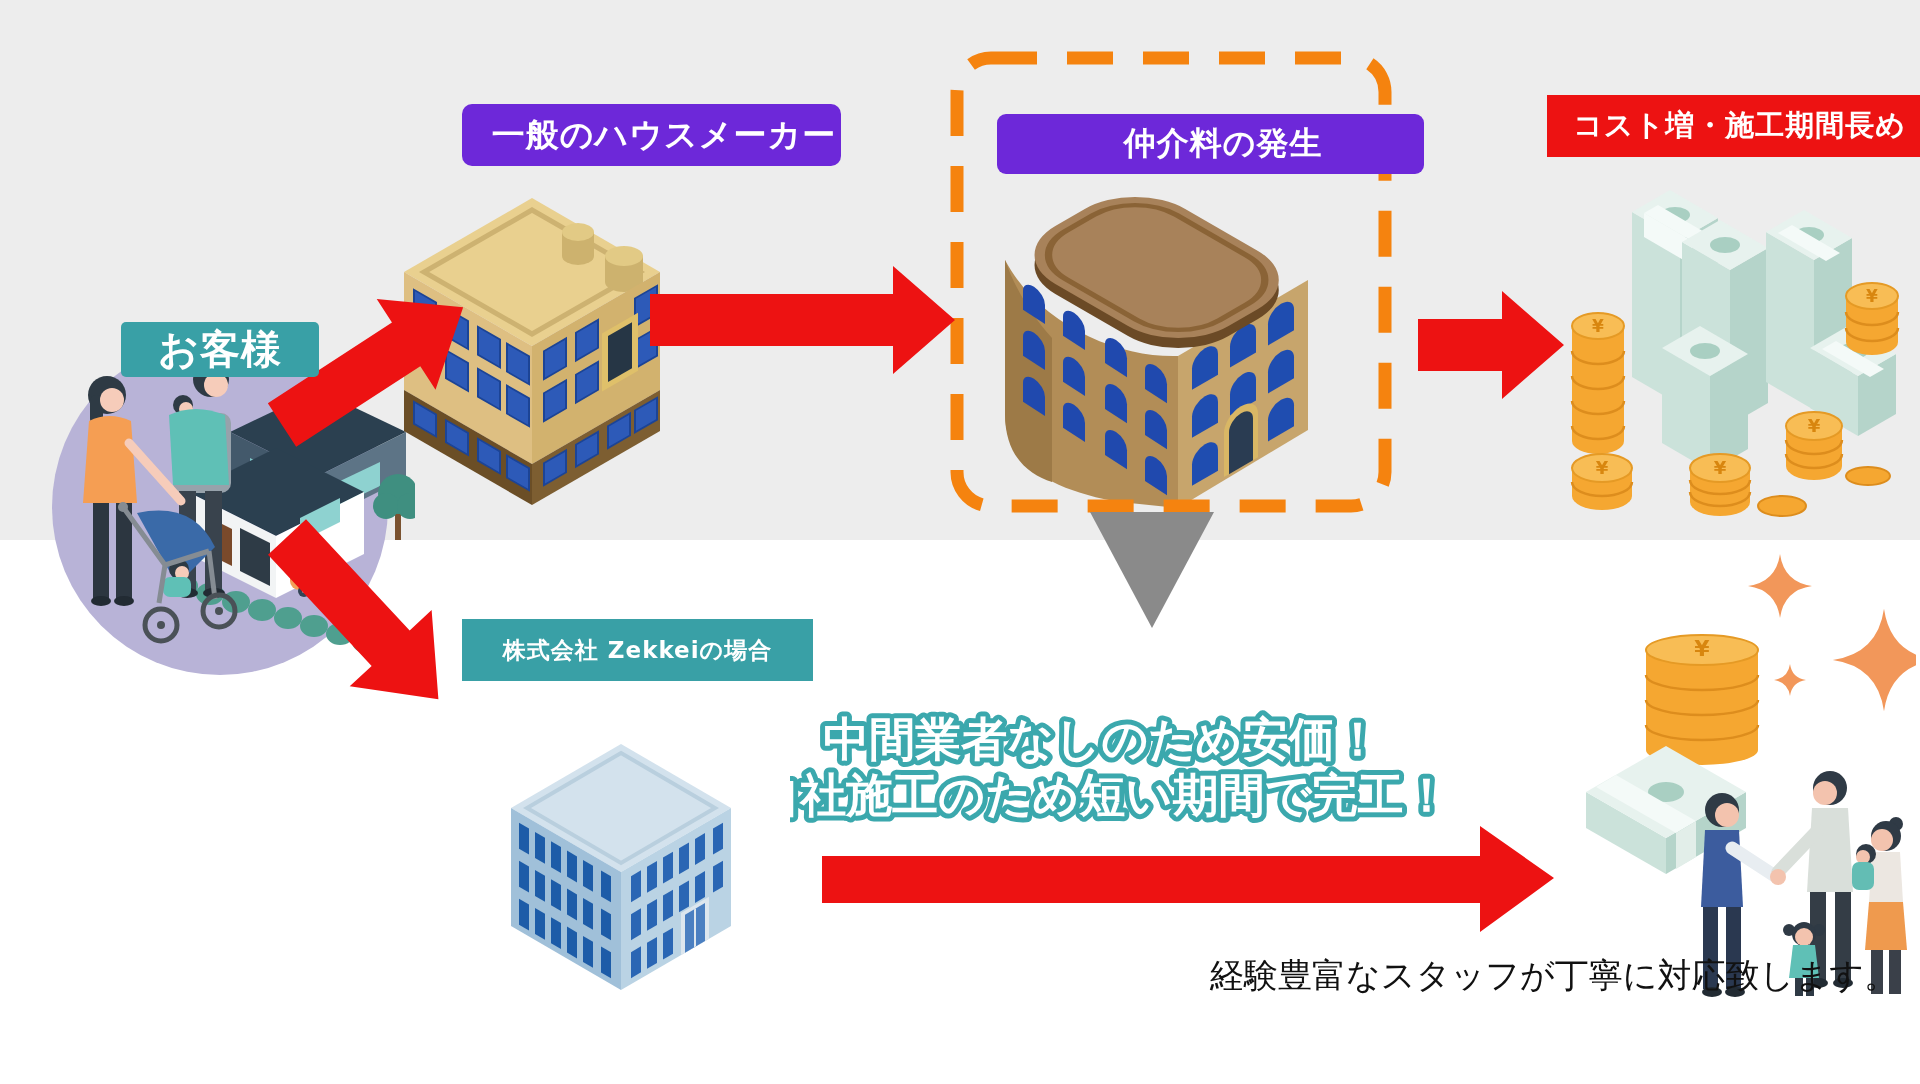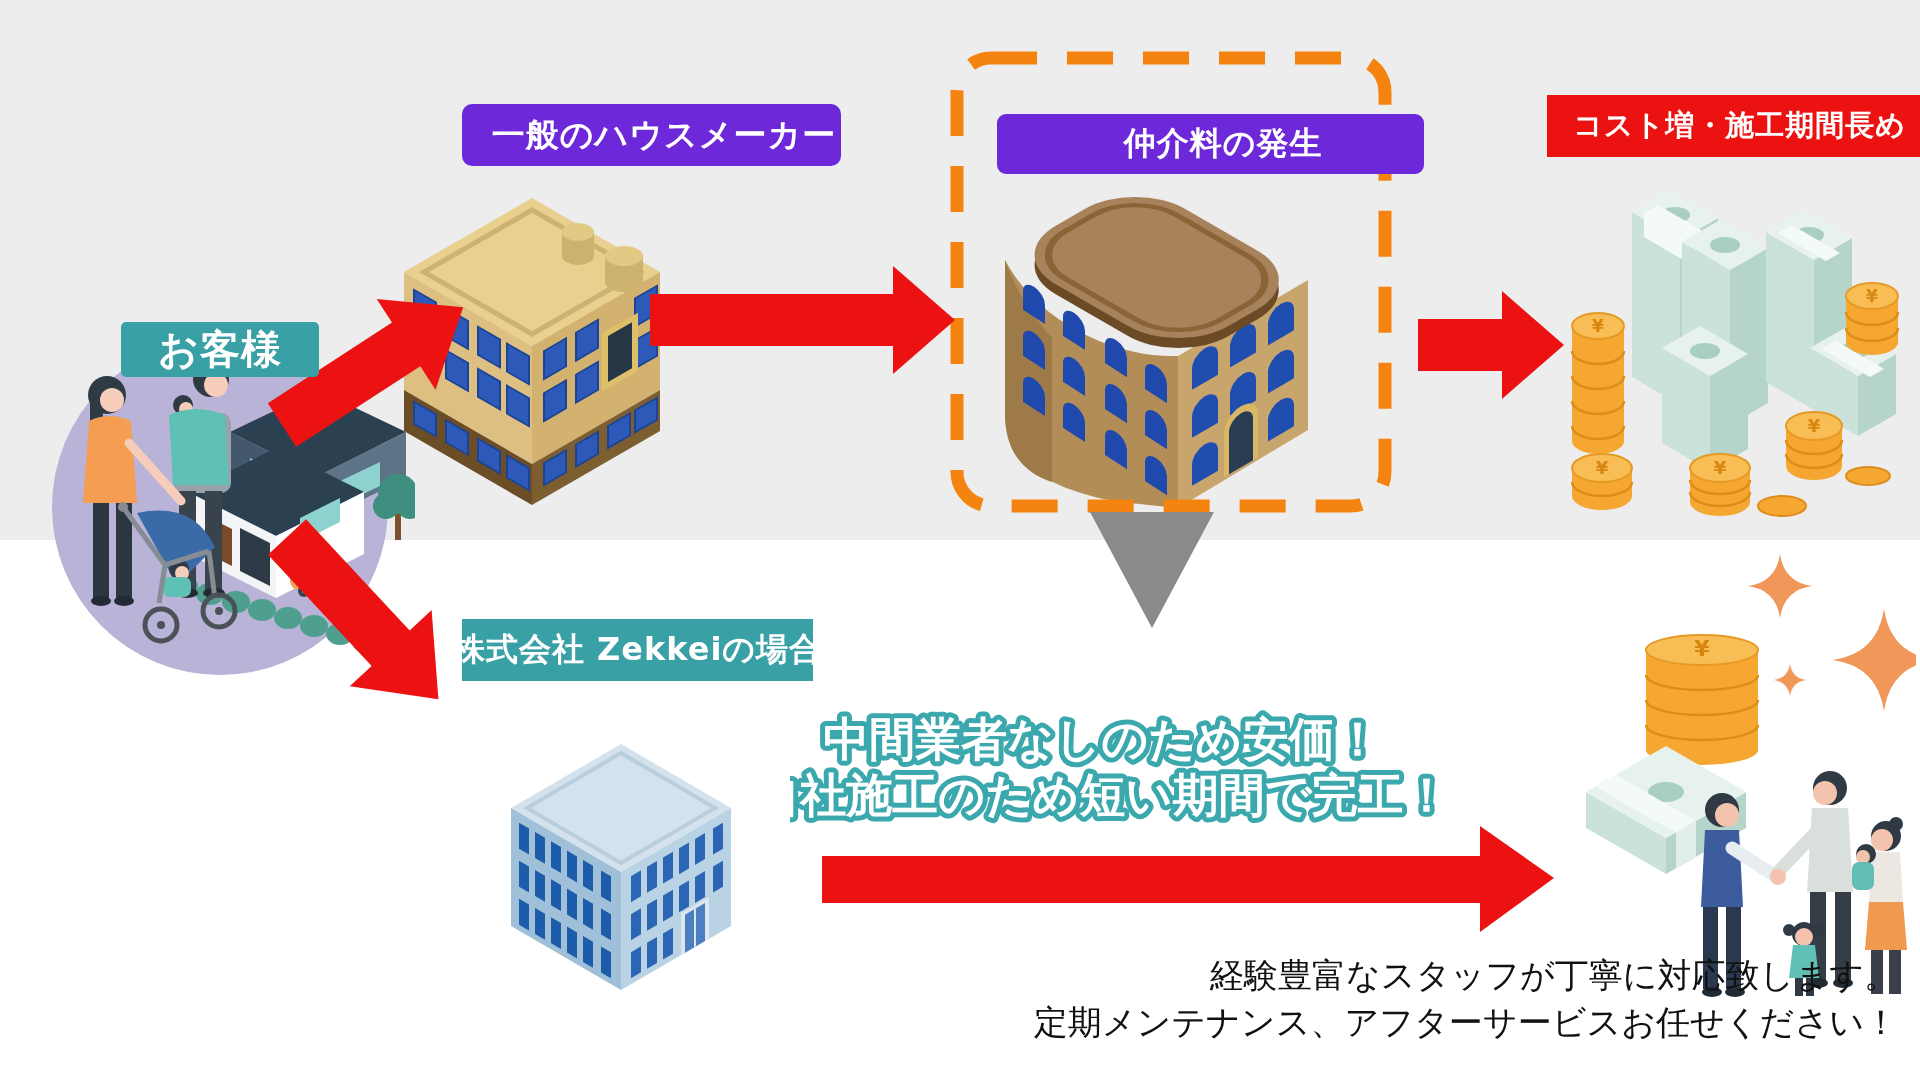--- a/index.html
+++ b/index.html
@@ -10,21 +10,21 @@
   .overlay{position:absolute;left:0;top:0;width:1920px;height:1084px;z-index:4;pointer-events:none;}
   .badge{position:absolute;z-index:5;display:flex;align-items:center;justify-content:center;
          color:#fff;font-weight:700;white-space:nowrap;letter-spacing:1px;}
   .teal{background:#39a0a6;}
   .orange{background:#6d28d9;padding-left:25px;}
   .red{background:#ed1212;}
   #badge-customer{left:121px;top:322px;width:198px;height:55px;border-radius:5px;font-size:40px;}
   #badge-general{left:462px;top:104px;width:354px;height:62px;border-radius:10px;font-size:33px;}
   #badge-brokerage{left:997px;top:114px;width:402px;height:60px;border-radius:9px;font-size:32px;}
   #badge-cost{left:1547px;top:95px;width:385px;height:62px;font-size:29px;}
-  #badge-zekkei{left:462px;top:619px;width:351px;height:62px;font-size:32px;}
+  #badge-zekkei{left:462px;top:619px;width:351px;height:62px;font-size:23px;}
   #highlight{position:absolute;left:790px;top:685px;z-index:6;}
   #footer-text{position:absolute;right:22px;top:952px;z-index:6;text-align:right;
                font-size:34px;font-weight:400;color:#111;line-height:1.38;white-space:nowrap;}
 </style>
 </head>
 <body>
 
 <div id="stage">
 
   <div class="band"></div>
@@ -409,16 +409,15 @@
 
   <svg id="highlight" width="720" height="150" viewBox="0 0 720 150">
     <g font-family="DejaVu Sans, sans-serif" font-weight="bold" font-size="46" fill="#ffffff" stroke="#3ba8ad" stroke-width="10" paint-order="stroke" stroke-linejoin="round" text-anchor="middle">
       <text x="312" y="70">中間業者なしのため安価！</text>
       <text x="312" y="126">自社施工のため短い期間で完工！</text>
     </g>
   </svg>
 
   <div id="footer-text">
     <div>経験豊富なスタッフが丁寧に対応致します。</div>
-    <div>定期メンテナンス、アフターサービスお任せください！</div>
   </div>
 
 </div>
 
 </body></html>

